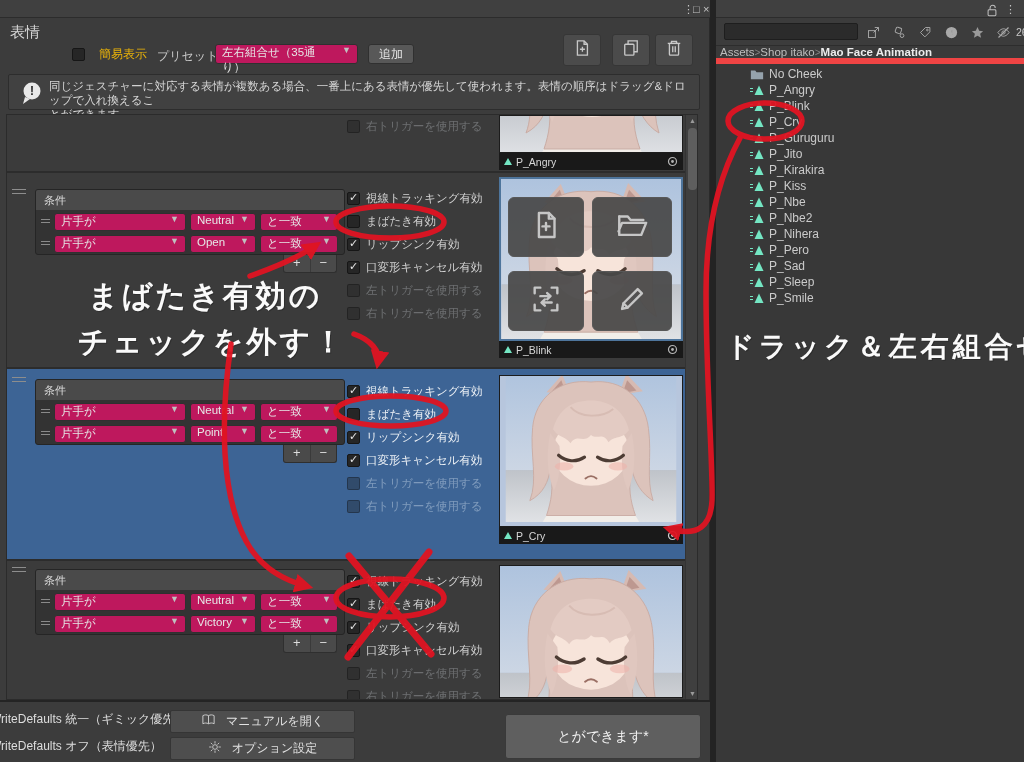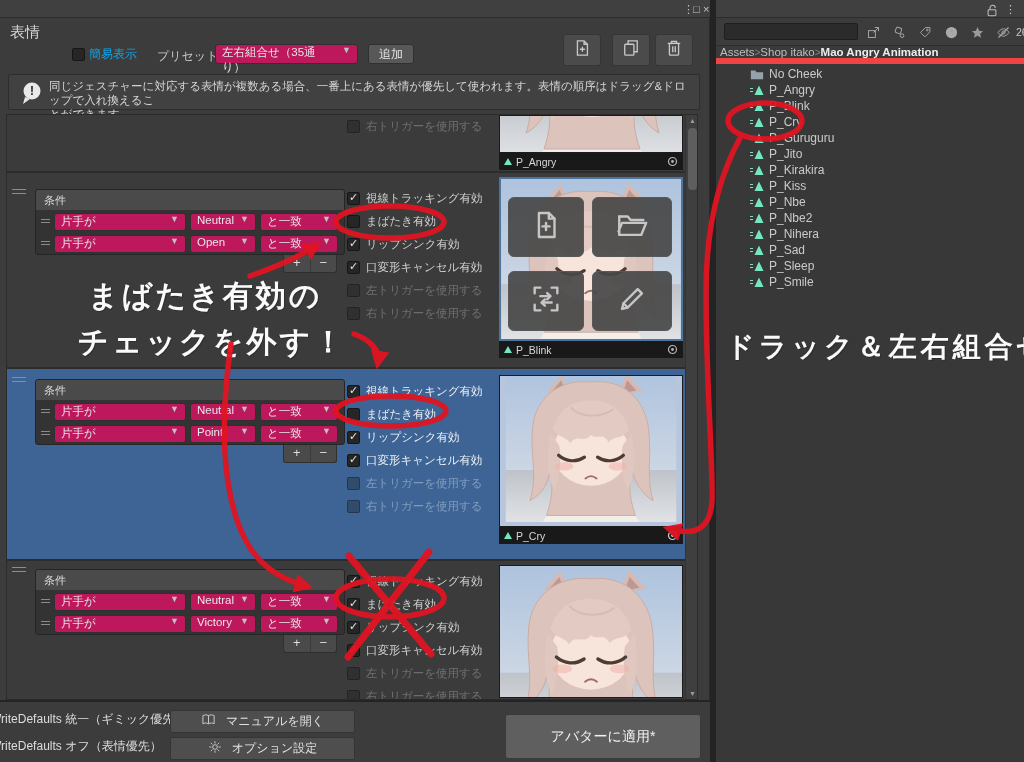--- a/index.html
+++ b/index.html
@@ -9,21 +9,21 @@
        -webkit-font-smoothing:antialiased}
   .abs{position:absolute}
 
   
   #left-panel{position:absolute;left:0;top:0;width:710px;height:762px;background:#3c3c3c;border-right:1px solid #2a2a2a}
   #lp-titlebar{position:absolute;left:0;top:0;width:710px;height:18px;background:#404040;border-bottom:1px solid #2c2c2c}
   .tb-ctl{position:absolute;top:1px;font-size:11px;color:#c4c4c4;line-height:16px}
   #lp-title{position:absolute;left:10px;top:23px;font-size:15px;color:#d8d8d8}
   .cb-box{width:13px;height:13px;background:#262626;border:1px solid #161616;border-radius:2px;position:relative;flex:0 0 auto}
   .cb-box.on:after{content:"✓";position:absolute;left:1px;top:-2px;font-size:11px;color:#e6e6e6;font-weight:bold}
-  #simple-view{position:absolute;left:72px;top:46px;display:flex;align-items:center;gap:4px;font-size:12px;color:#0ea5e9}
+  #simple-view{position:absolute;left:72px;top:46px;display:flex;align-items:center;gap:14px;font-size:12px;color:#eab308}
   #preset-label{position:absolute;left:157px;top:48px;font-size:12px;color:#c9c9c9}
   .dropdown{background:#be185d;border:1px solid #303030;border-radius:3px;color:#e6e6e6;font-size:11.5px;
             display:flex;justify-content:space-between;padding:0 6px}
   .dd-caret{color:#c0c0c0;font-size:9px;margin-left:4px}
   #preset-dd{position:absolute;left:215px;top:44px;width:143px;height:20px}
   .btn{background:#585858;border:1px solid #303030;border-radius:3px;color:#e8e8e8;font-size:12px;
        display:flex;align-items:center;justify-content:center}
   #add-btn{position:absolute;left:368px;top:44px;width:46px;height:20px}
   #gesture-table-btn{position:absolute;left:430px;top:38px;width:122px;height:28px;background:#555}
   .iconbtn{position:absolute;top:34px;width:38px;height:32px;background:#4b4b4b;border:1px solid #363636;border-radius:3px;
@@ -503,21 +503,21 @@
             </svg></span>
         <span>マニュアルを開く</span>
       </div>
       <div class="bb-btn" style="top:35px">
         <span><svg width="14" height="14" viewBox="0 0 24 24">
               <circle cx="12" cy="12" r="4"></circle>
               <path d="M12 2 v4 M12 18 v4 M2 12 h4 M18 12 h4 M4.9 4.9 l2.8 2.8 M16.3 16.3 l2.8 2.8 M19.1 4.9 l-2.8 2.8 M7.7 16.3 l-2.8 2.8"></path>
             </svg></span>
         <span>オプション設定</span>
       </div>
-      <div id="apply-btn">アバターに適用*</div>
+      <div id="apply-btn">とができます*</div>
     </div>
   </div>
 
   <div id="right-panel">
     <div id="rp-titlebar">
       <span class="abs" style="right:26px;top:3px">
         <svg width="12" height="13" viewBox="0 0 18 20">
             <rect x="3" y="9" width="12" height="9" rx="1.5" stroke="#bdbdbd" fill="none" stroke-width="1.6"></rect>
             <path d="M6 9 V6 a4 4 0 0 1 8 0" stroke="#bdbdbd" fill="none" stroke-width="1.6"></path>
           </svg>
@@ -564,21 +564,21 @@
             </svg>
           </span>
         <span id="hidden-count">26</span>
       </div>
     </div>
     <div id="breadcrumb">
       <span>Assets</span>
       <span class="crumb-sep">&gt;</span>
       <span>Shop itako</span>
       <span class="crumb-sep">&gt;</span>
-      <span class="current">Mao Angry Animation</span>
+      <span class="current">Mao Face Animation</span>
     </div>
     <div id="file-list">
 
         <div class="file-item t-folder">
           <span class="fi fi-folder">
             <svg width="14" height="12" viewBox="0 0 16 13">
               <path d="M1 2.5 h5 l1.5 2 h7.5 v8 h-14 z" fill="#95a2ac" stroke="none"></path>
             </svg>
           </span>
 
@@ -688,20 +688,30 @@
 
           <span class="fi fi-anim">
             <svg width="14" height="12" viewBox="0 0 14 12">
               <path d="M0 4.5 h3 M0 7.5 h3" stroke="#74e6c3" stroke-width="1.2"></path>
               <polygon points="4.5,11 9,1.5 13.5,11" fill="#74e6c3"></polygon>
             </svg>
           </span>
           <span class="fi-name">P_Nihera</span>
         </div>
 
+        <div class="file-item t-anim">
+
+          <span class="fi fi-anim">
+            <svg width="14" height="12" viewBox="0 0 14 12">
+              <path d="M0 4.5 h3 M0 7.5 h3" stroke="#74e6c3" stroke-width="1.2"></path>
+              <polygon points="4.5,11 9,1.5 13.5,11" fill="#74e6c3"></polygon>
+            </svg>
+          </span>
+          <span class="fi-name">P_Pero</span>
+        </div>
 
         <div class="file-item t-anim">
 
           <span class="fi fi-anim">
             <svg width="14" height="12" viewBox="0 0 14 12">
               <path d="M0 4.5 h3 M0 7.5 h3" stroke="#74e6c3" stroke-width="1.2"></path>
               <polygon points="4.5,11 9,1.5 13.5,11" fill="#74e6c3"></polygon>
             </svg>
           </span>
           <span class="fi-name">P_Sad</span>

